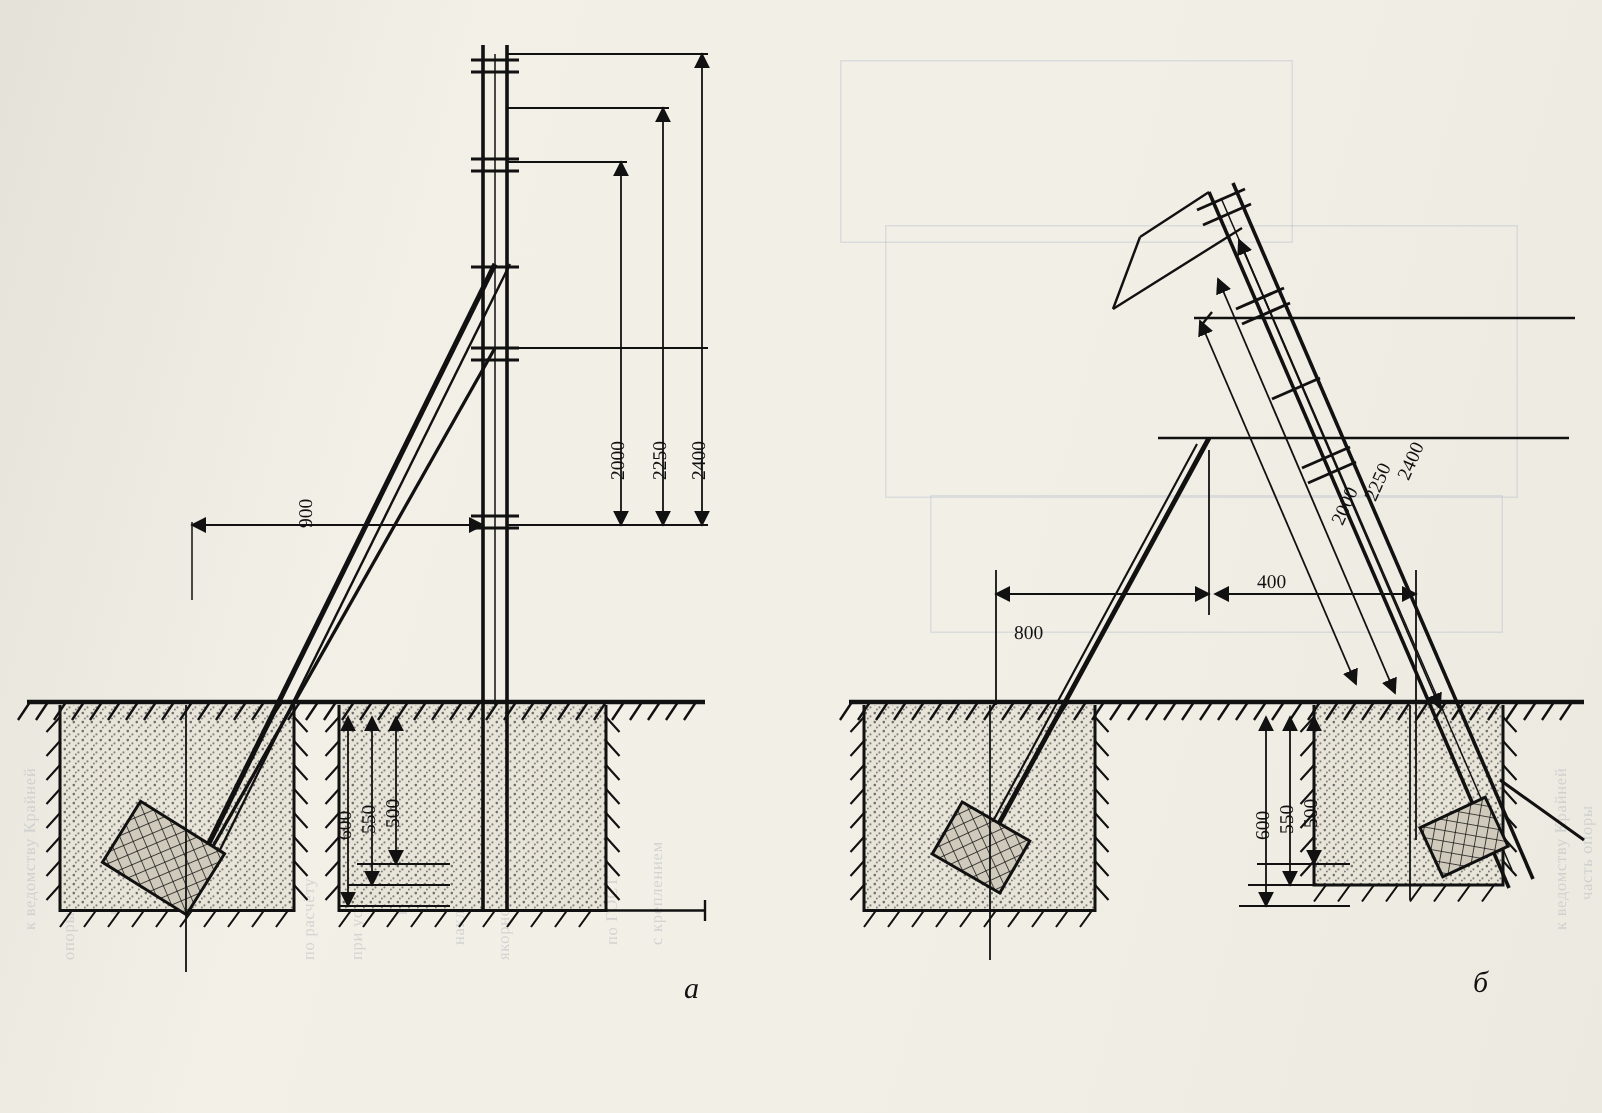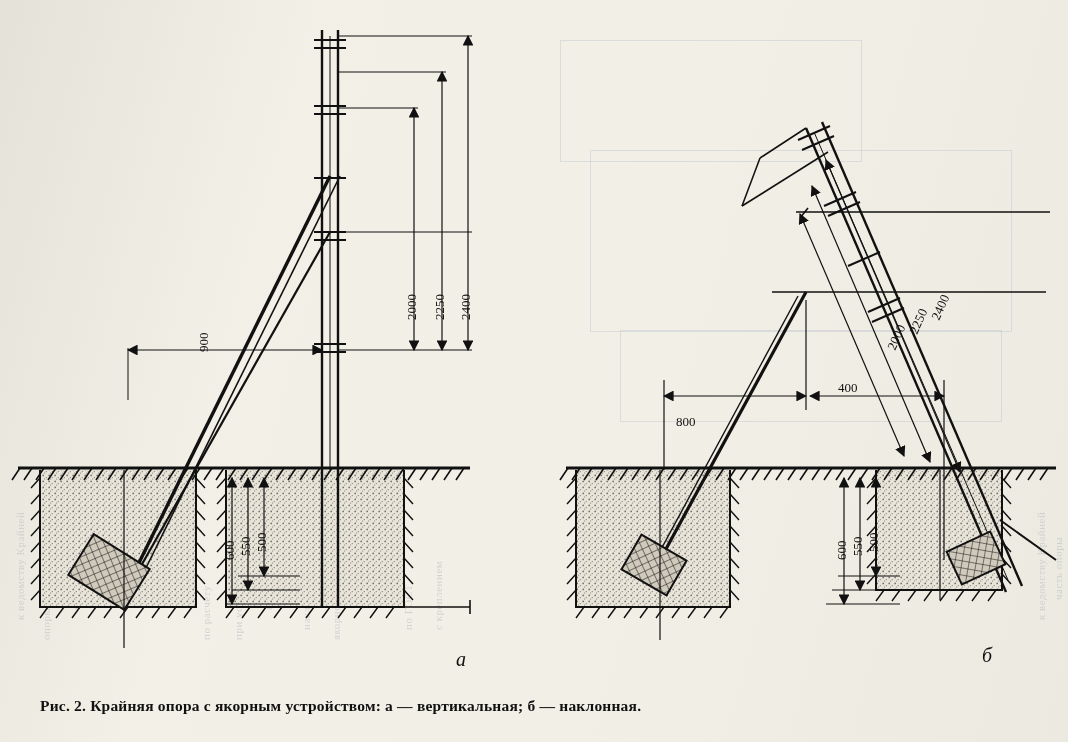--- a/index.html
+++ b/index.html
@@ -329,15 +329,14 @@
   <div class="dim-label" style="left:928px; top:316px; transform: rotate(-66deg); transform-origin: left top;">2400</div>
   <div class="dim-label" style="left:906px; top:330px; transform: rotate(-66deg); transform-origin: left top;">2250</div>
   <div class="dim-label" style="left:884px; top:346px; transform: rotate(-66deg); transform-origin: left top;">2000</div>
   <div class="dim-label rot90" style="left:834px; top:560px;">600</div>
   <div class="dim-label rot90" style="left:850px; top:556px;">550</div>
   <div class="dim-label rot90" style="left:866px; top:552px;">500</div>
 
   <div class="panel-letter" style="left:456px; top:648px;">а</div>
   <div class="panel-letter" style="left:982px; top:644px;">б</div>
 
-  <div class="caption">Рис. 2. Крайняя опора с якорным устройством: а — вертикальная; б — наклонная.</div>
 
 </div>
 
 </body></html>

